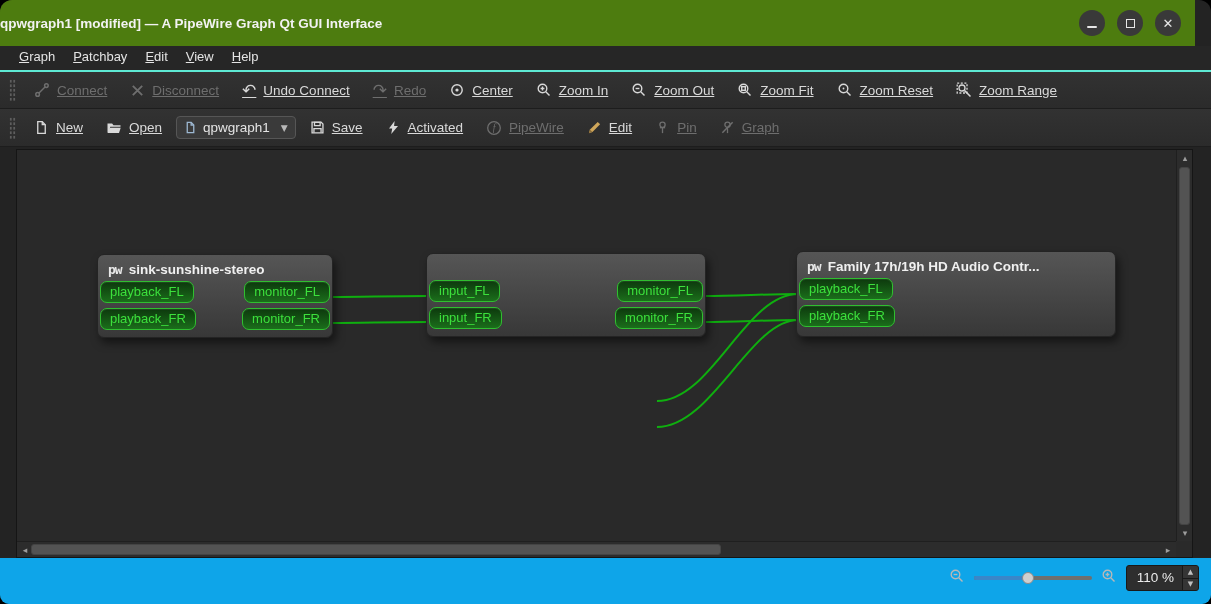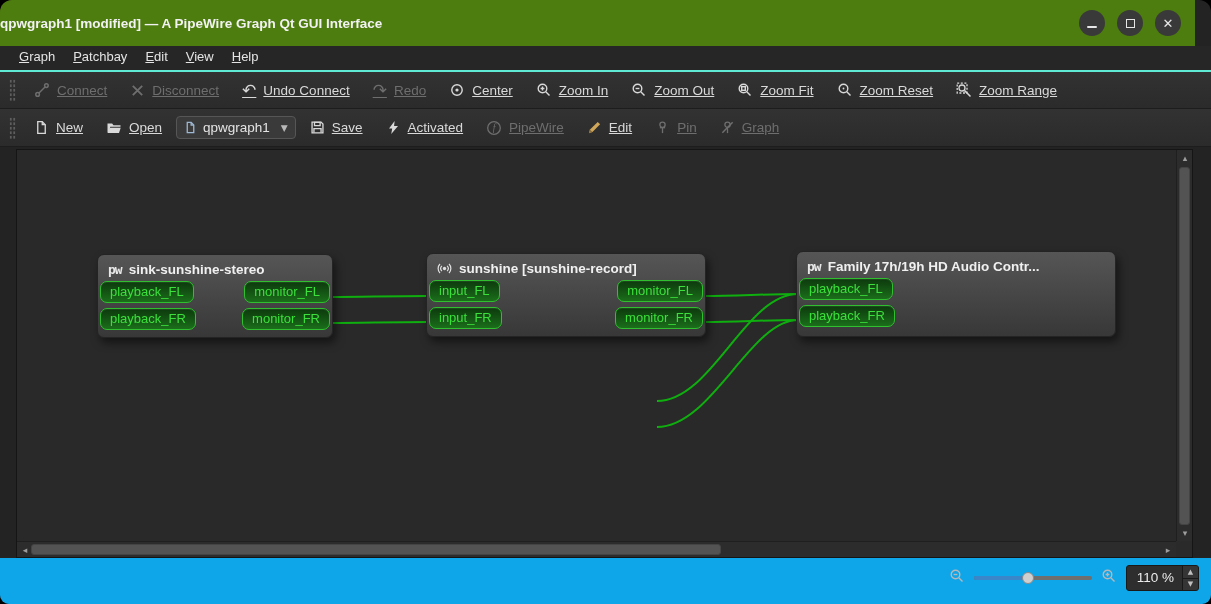--- a/index.html
+++ b/index.html
@@ -348,30 +348,20 @@
             <span class="port">playback_FL</span>
             <span class="port">playback_FR</span>
           </div>
           <div class="ports ports-out">
             <span class="port">monitor_FL</span>
             <span class="port">monitor_FR</span>
           </div>
         </div>
 
         <div class="node" style="left:409px; top:103px; width:280px; height:84px;">
-          <div class="node-header">
-            <span class="node-icon">
-              <svg width="15" height="15" viewBox="0 0 16 16" fill="none" stroke="currentColor" stroke-width="1.3">
-                  <circle cx="8" cy="8" r="1.8" fill="currentColor" stroke="none"></circle>
-                  <path d="M5.2 5.2a4 4 0 0 0 0 5.6 M10.8 5.2a4 4 0 0 1 0 5.6"></path>
-                  <path d="M3.2 3.2a6.8 6.8 0 0 0 0 9.6 M12.8 3.2a6.8 6.8 0 0 1 0 9.6"></path>
-                </svg>
-            </span>
-            <span>sunshine [sunshine-record]</span>
-          </div>
           <div class="ports ports-in">
             <span class="port">input_FL</span>
             <span class="port">input_FR</span>
           </div>
           <div class="ports ports-out">
             <span class="port">monitor_FL</span>
             <span class="port">monitor_FR</span>
           </div>
         </div>
 

